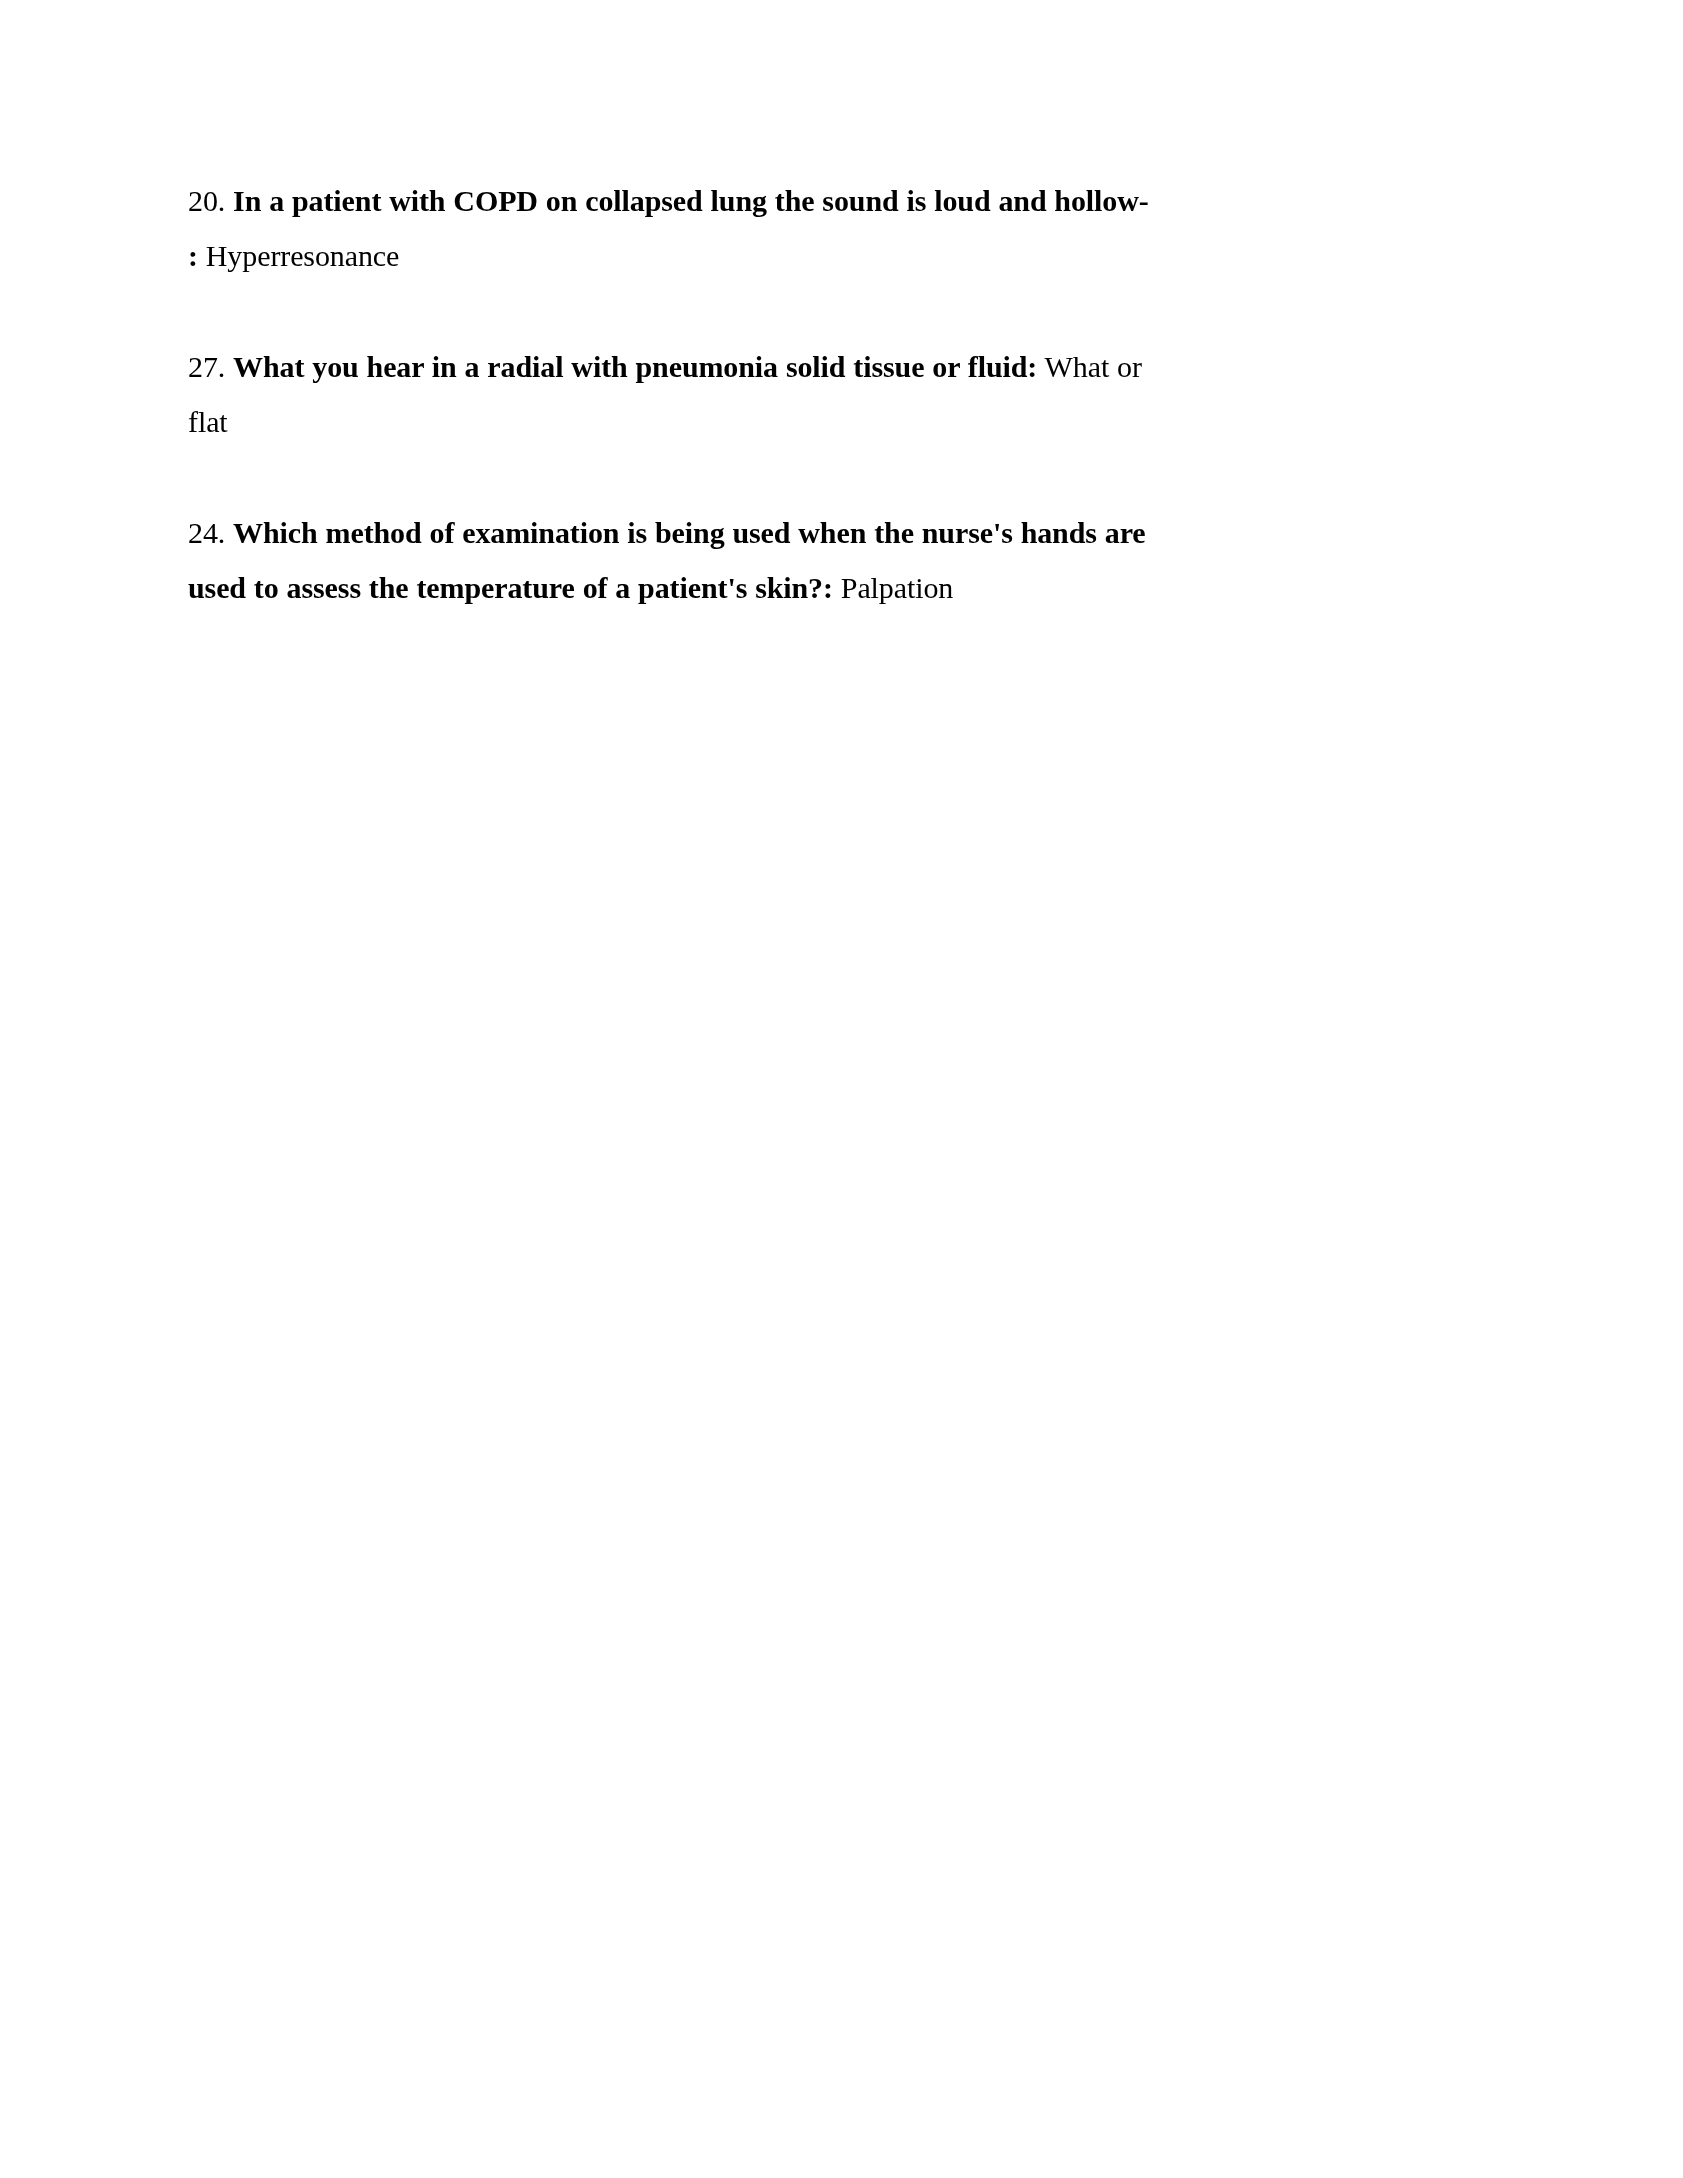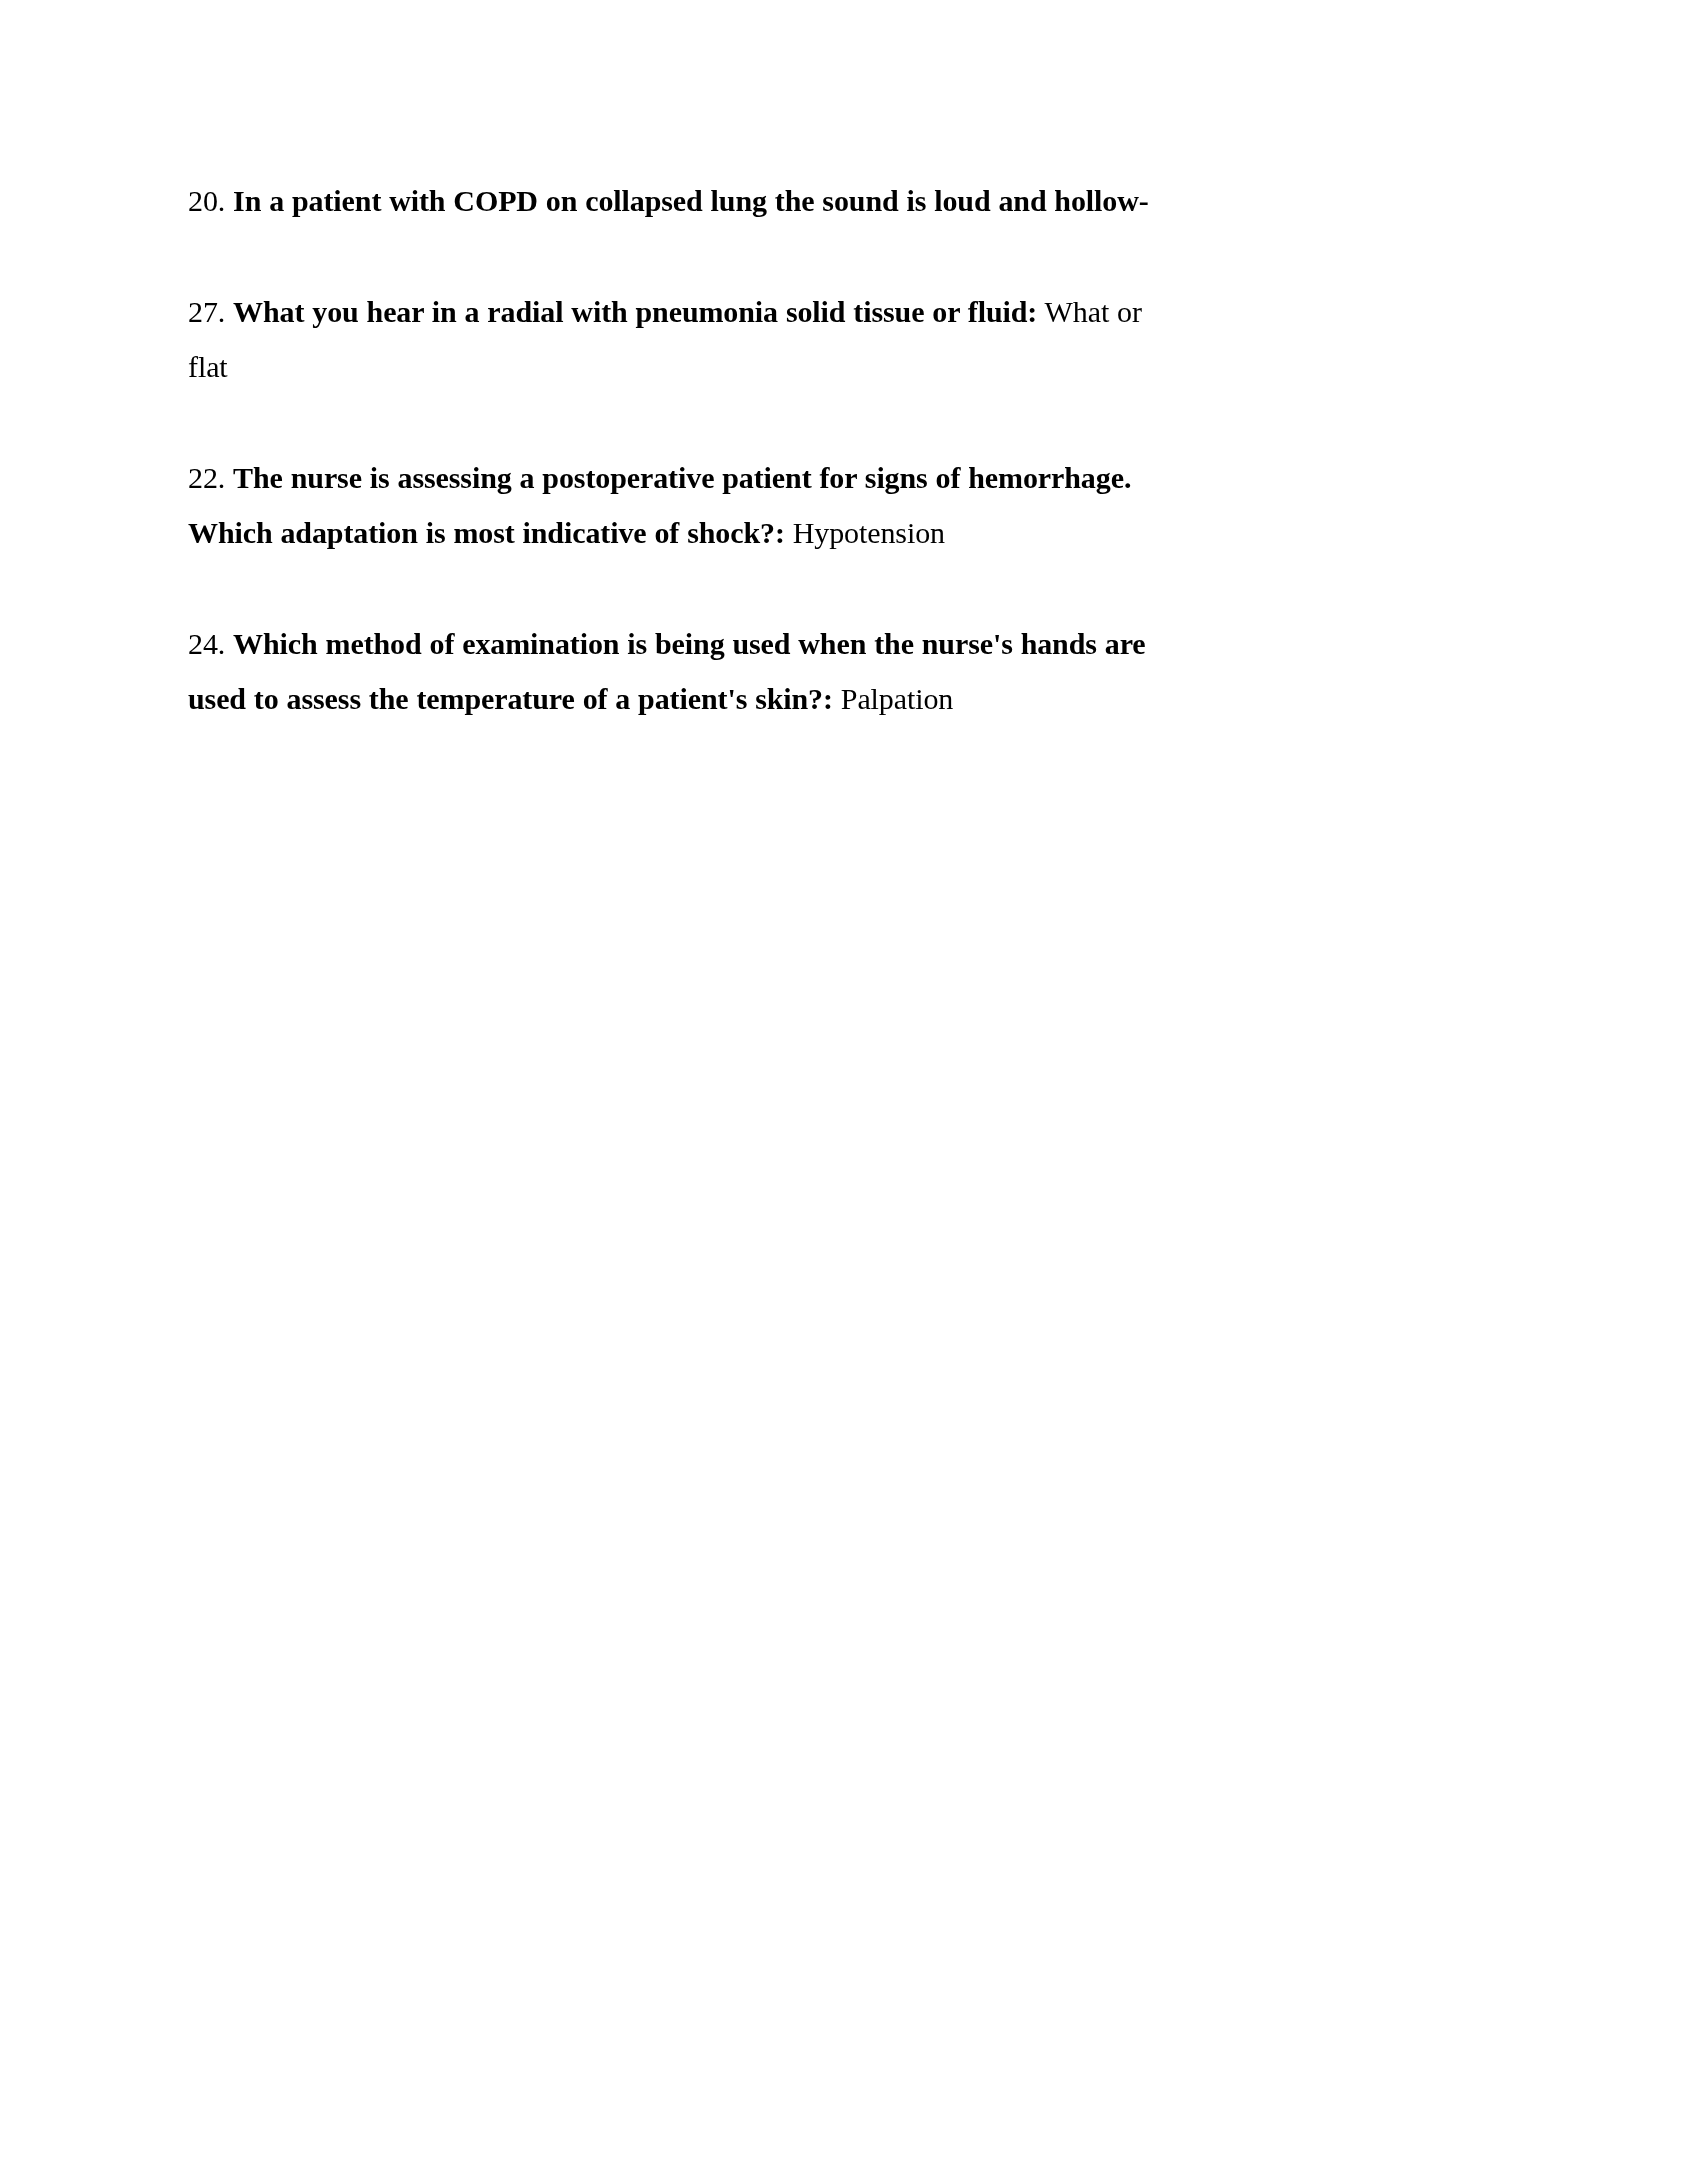--- a/index.html
+++ b/index.html
@@ -61,29 +61,27 @@
   }
 </style>
 </head>
 <body>
 
 <div class="page">
   <ol class="qa-list">
 
     <li class="qa-item">
       <span class="q-number">20.</span><span class="nowrap-gap"> </span><span class="q-text">In a patient with COPD on collapsed lung the sound is loud and hollow-</span>
+      <span class="answer-line"><span class="colon-bold">:</span><span class="nowrap-gap"> </span><span class="a-text">Hyperresonance</span></span>
     </li>
 
     <li class="qa-item">
       <span class="q-number">27.</span><span class="nowrap-gap"> </span><span class="q-text">What you hear in a radial with pneumonia solid tissue or fluid:</span><span class="nowrap-gap"> </span><span class="a-text">What or flat</span>
     </li>
 
-    <li class="qa-item">
-      <span class="q-number">22.</span><span class="nowrap-gap"> </span><span class="q-text">The nurse is assessing a postoperative patient for signs of hemorrhage. Which adaptation is most indicative of shock?:</span><span class="nowrap-gap"> </span><span class="a-text">Hypotension</span>
-    </li>
 
 
     <li class="qa-item">
       <span class="q-number">24.</span><span class="nowrap-gap"> </span><span class="q-text">Which method of examination is being used when the nurse's hands are used to assess the temperature of a patient's skin?:</span><span class="nowrap-gap"> </span><span class="a-text">Palpation</span>
     </li>
 
   </ol>
 </div>
 
 

